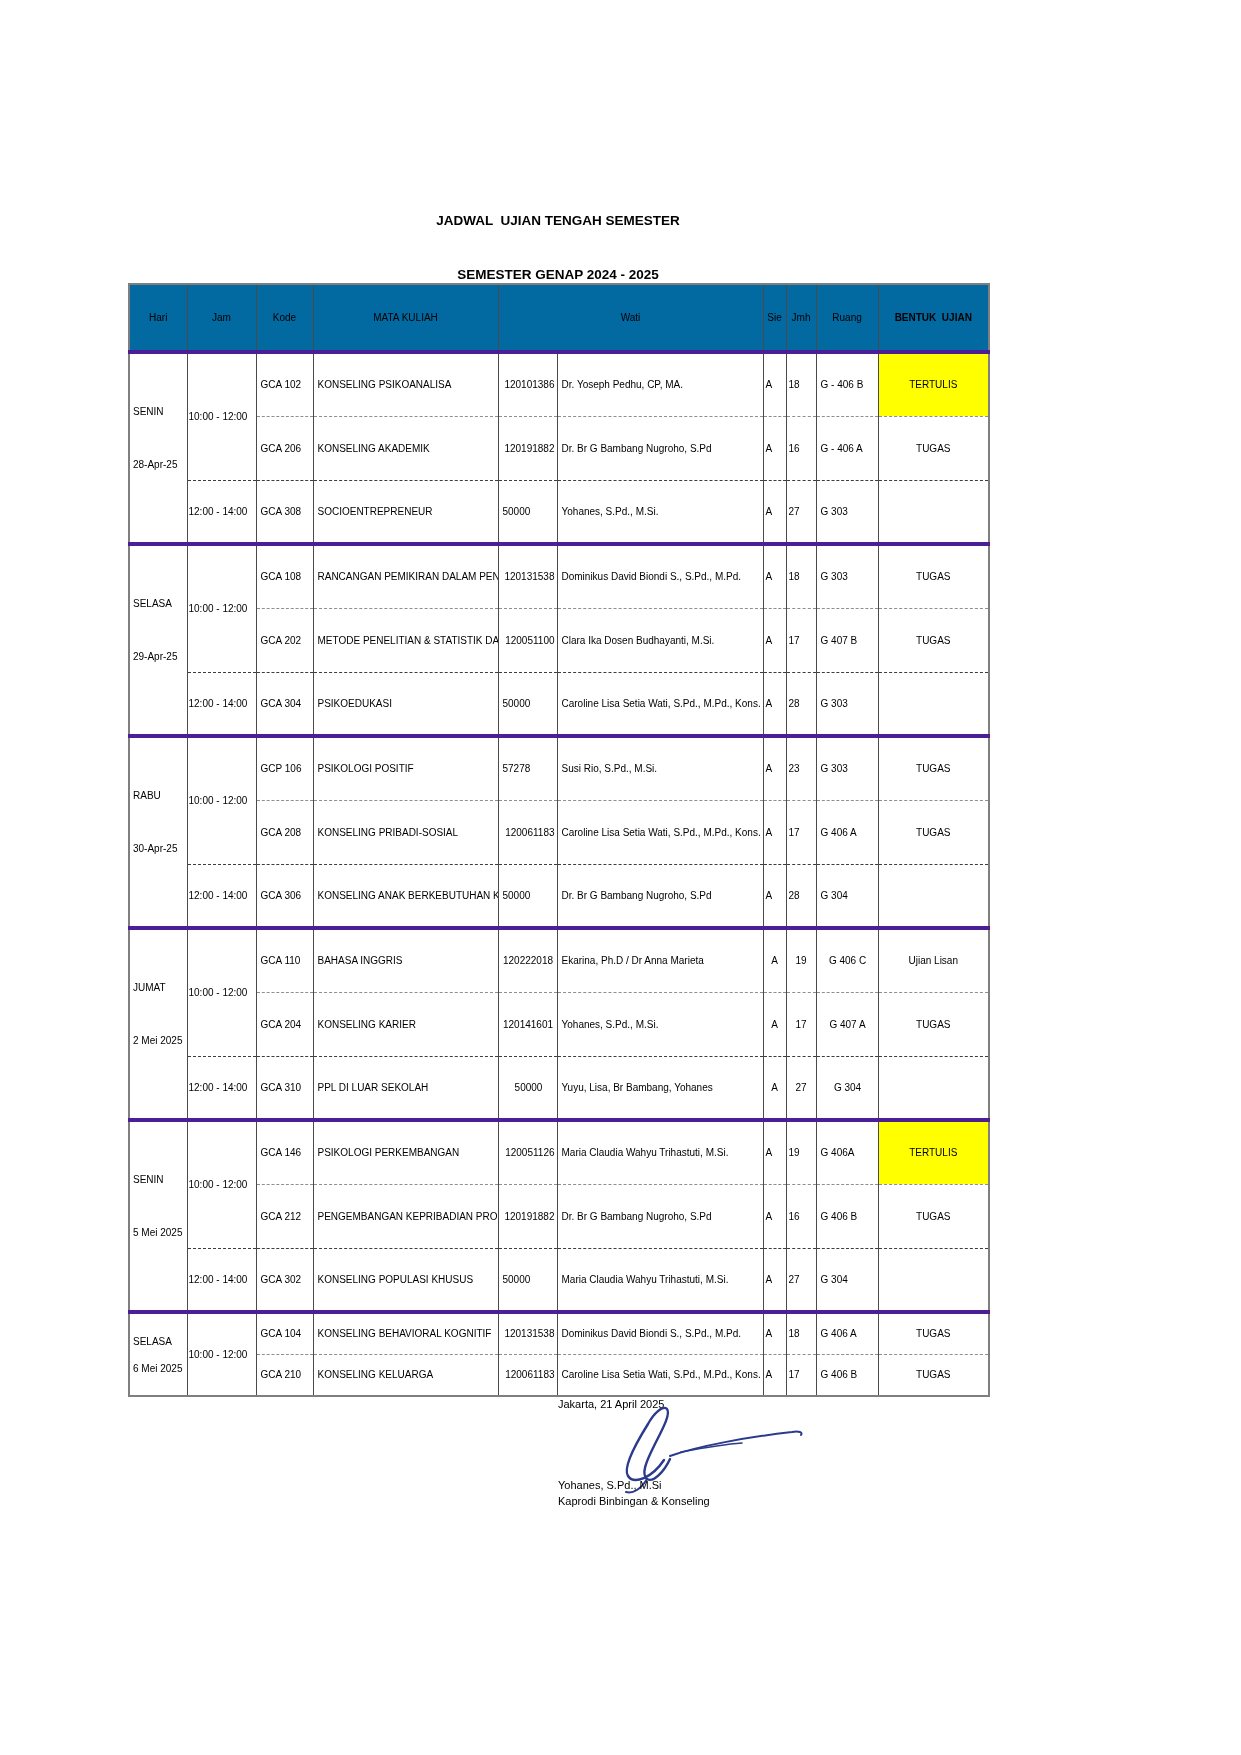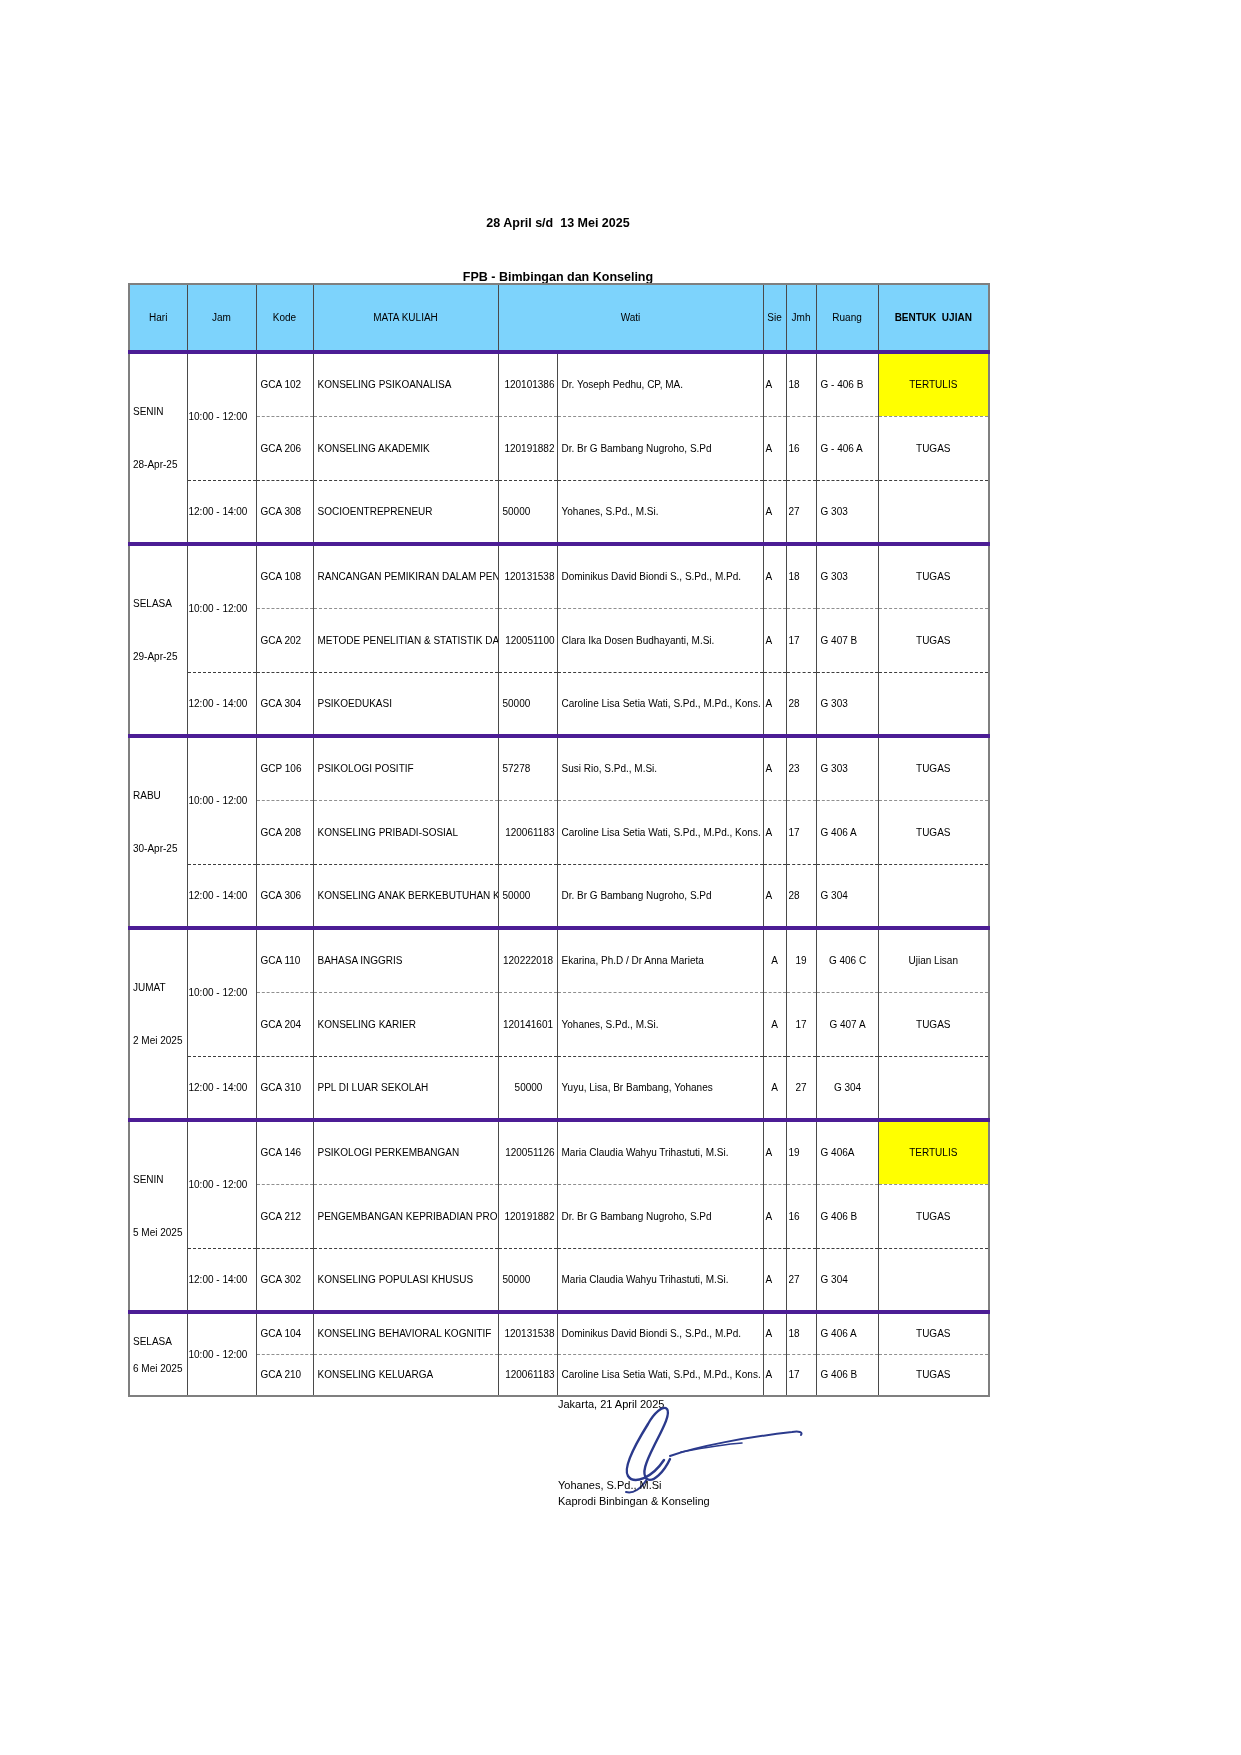--- a/index.html
+++ b/index.html
@@ -8,21 +8,21 @@
   
   .doc-title{position:absolute;left:128px;top:176px;width:860px;text-align:center;
              font-weight:bold;white-space:pre-wrap;}
   .doc-title .t1,.doc-title .t2{font-size:13.5px;line-height:18px;}
   .doc-title .t3{font-size:12.5px;line-height:18px;margin-top:2px;}
   .doc-title .t4{font-size:12.5px;line-height:18px;}
   
   table.sched{position:absolute;left:128px;top:283px;width:860px;border-collapse:collapse;
               table-layout:fixed;border:2px solid #7f7f7f;background:#fff;}
   thead tr{height:68px;}
-  th{background:#7dd3fc;font-size:10px;font-weight:400;border-left:1px solid #4a4a4a;
+  th{background:#0369a1;font-size:10px;font-weight:400;border-left:1px solid #4a4a4a;
      border-bottom:2px solid #7f7f7f;text-align:center;vertical-align:middle;
      white-space:pre-wrap;overflow:hidden;padding:0 2px;margin-top:24px;}
   th.b{font-weight:700;}
   tr.row{height:64px;}
   tr.short{height:42px;}
   td{border-left:1px solid #4a4a4a;font-size:10px;vertical-align:middle;
      padding:0 3px;overflow:hidden;white-space:nowrap;background-clip:padding-box;}
   .block-start td{border-top:4px solid #4c1d95;}
   .slot-start td{border-top:1px dashed #3d3d3d;}
   .course-sep td{border-top:1px dashed #8f8f8f;}
@@ -48,20 +48,22 @@
   .f-title{top:1495px;}
   .sig{position:absolute;left:586px;top:1400px;width:240px;height:100px;}
   .sig path{fill:none;stroke-linecap:round;}
 </style>
 </head>
 <body>
 
 <div class="page">
 
   <div class="doc-title">
+    <div class="t1">JADWAL  UJIAN TENGAH SEMESTER</div>
+    <div class="t2">SEMESTER GENAP 2024 - 2025</div>
     <div class="t3">28 April s/d  13 Mei 2025</div>
     <div class="t4">FPB - Bimbingan dan Konseling</div>
   </div>
 
   <table class="sched">
     <colgroup>
       <col style="width:58px">
         <col style="width:69px">
         <col style="width:57px">
       <col style="width:185px">

